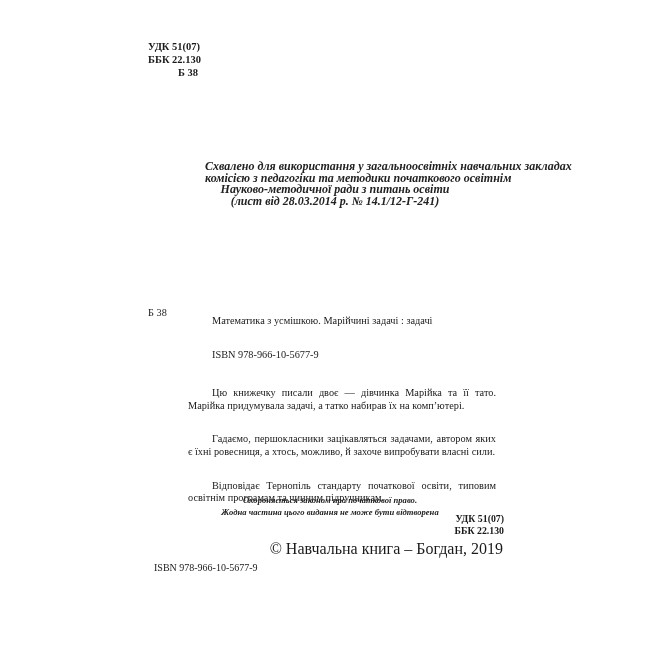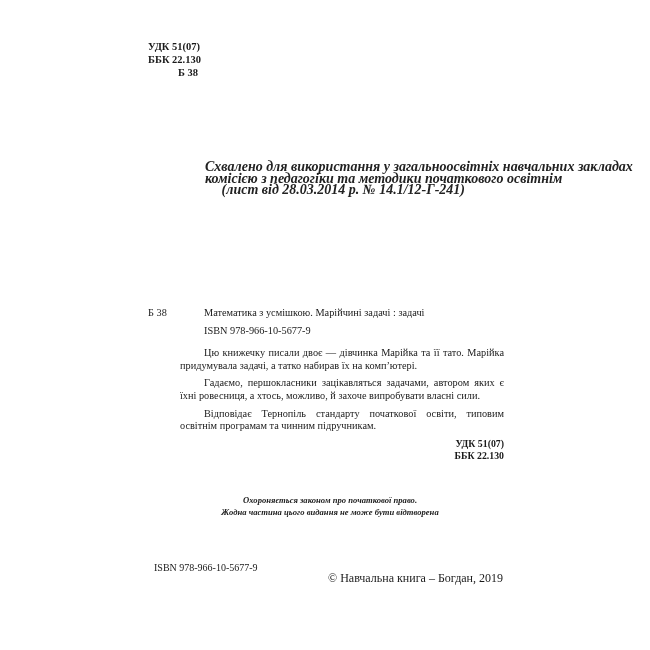--- a/index.html
+++ b/index.html
@@ -24,22 +24,22 @@
       line-height: 13px;
       font-weight: bold;
     }
     #udk-top .row { white-space: nowrap; }
     #udk-top .row.b38 { padding-left: 30px; }
 
     #approval {
       left: 205px;
       top: 161px;
       width: 260px;
-      text-align: right;
-      font-size: 14px;
+      text-align: center;
+      font-size: 12px;
       line-height: 11.6px;
       font-style: italic;
       font-weight: bold;
       color: #222;
     }
     #approval .line { white-space: nowrap; }
 
     #bib {
       left: 148px;
       top: 307px;
@@ -55,21 +55,21 @@
     #bib .code-row { display: flex; }
     #bib .code {
       width: 32px;
       flex: none;
     }
     #bib .body-block {
       padding-left: 32px;
     }
     #bib .indent-first { text-indent: 24px; }
     #bib p {
-      margin: 0;
+      margin: 8px;
       text-align: justify;
     }
     #bib .gap { height: 5px; }
     #bib .indexes {
       text-align: right;
       font-weight: bold;
       font-size: 9.8px;
       line-height: 12px;
       margin-top: 5px;
     }
@@ -87,37 +87,38 @@
     }
     #rights .line { white-space: nowrap; }
 
     #footer-isbn {
       left: 154px;
       top: 562px;
       font-size: 10px;
     }
     #footer-copy {
       right: 147px;
-      top: 571px;
-      font-size: 12px;
+      top: 540px;
+      font-size: 16px;
       font-family: Liberation Serif, serif;
     }
   </style>
 </head>
 <body>
 
 <div id="udk-top" class="abs">
   <div class="row">УДК 51(07)</div>
   <div class="row">ББК 22.130</div>
   <div class="row b38">Б 38</div>
 </div>
 
 <div id="approval" class="abs">
   <div class="line">Схвалено для використання у загальноосвітніх навчальних закладах</div>
   <div class="line">комісією з педагогіки та методики початкового освітнім</div>
+  <div class="line">Науково-методичної ради з питань освіти</div>
   <div class="line">(лист від 28.03.2014 р. № 14.1/12-Г-241)</div>
 </div>
 
 <div id="bib" class="abs">
   <div class="code-row">
     <div class="code">Б 38</div>
     <div>
       <p class="indent-first">Математика з усмішкою. Марійчині задачі : задачі</p>
     </div>
   </div>

